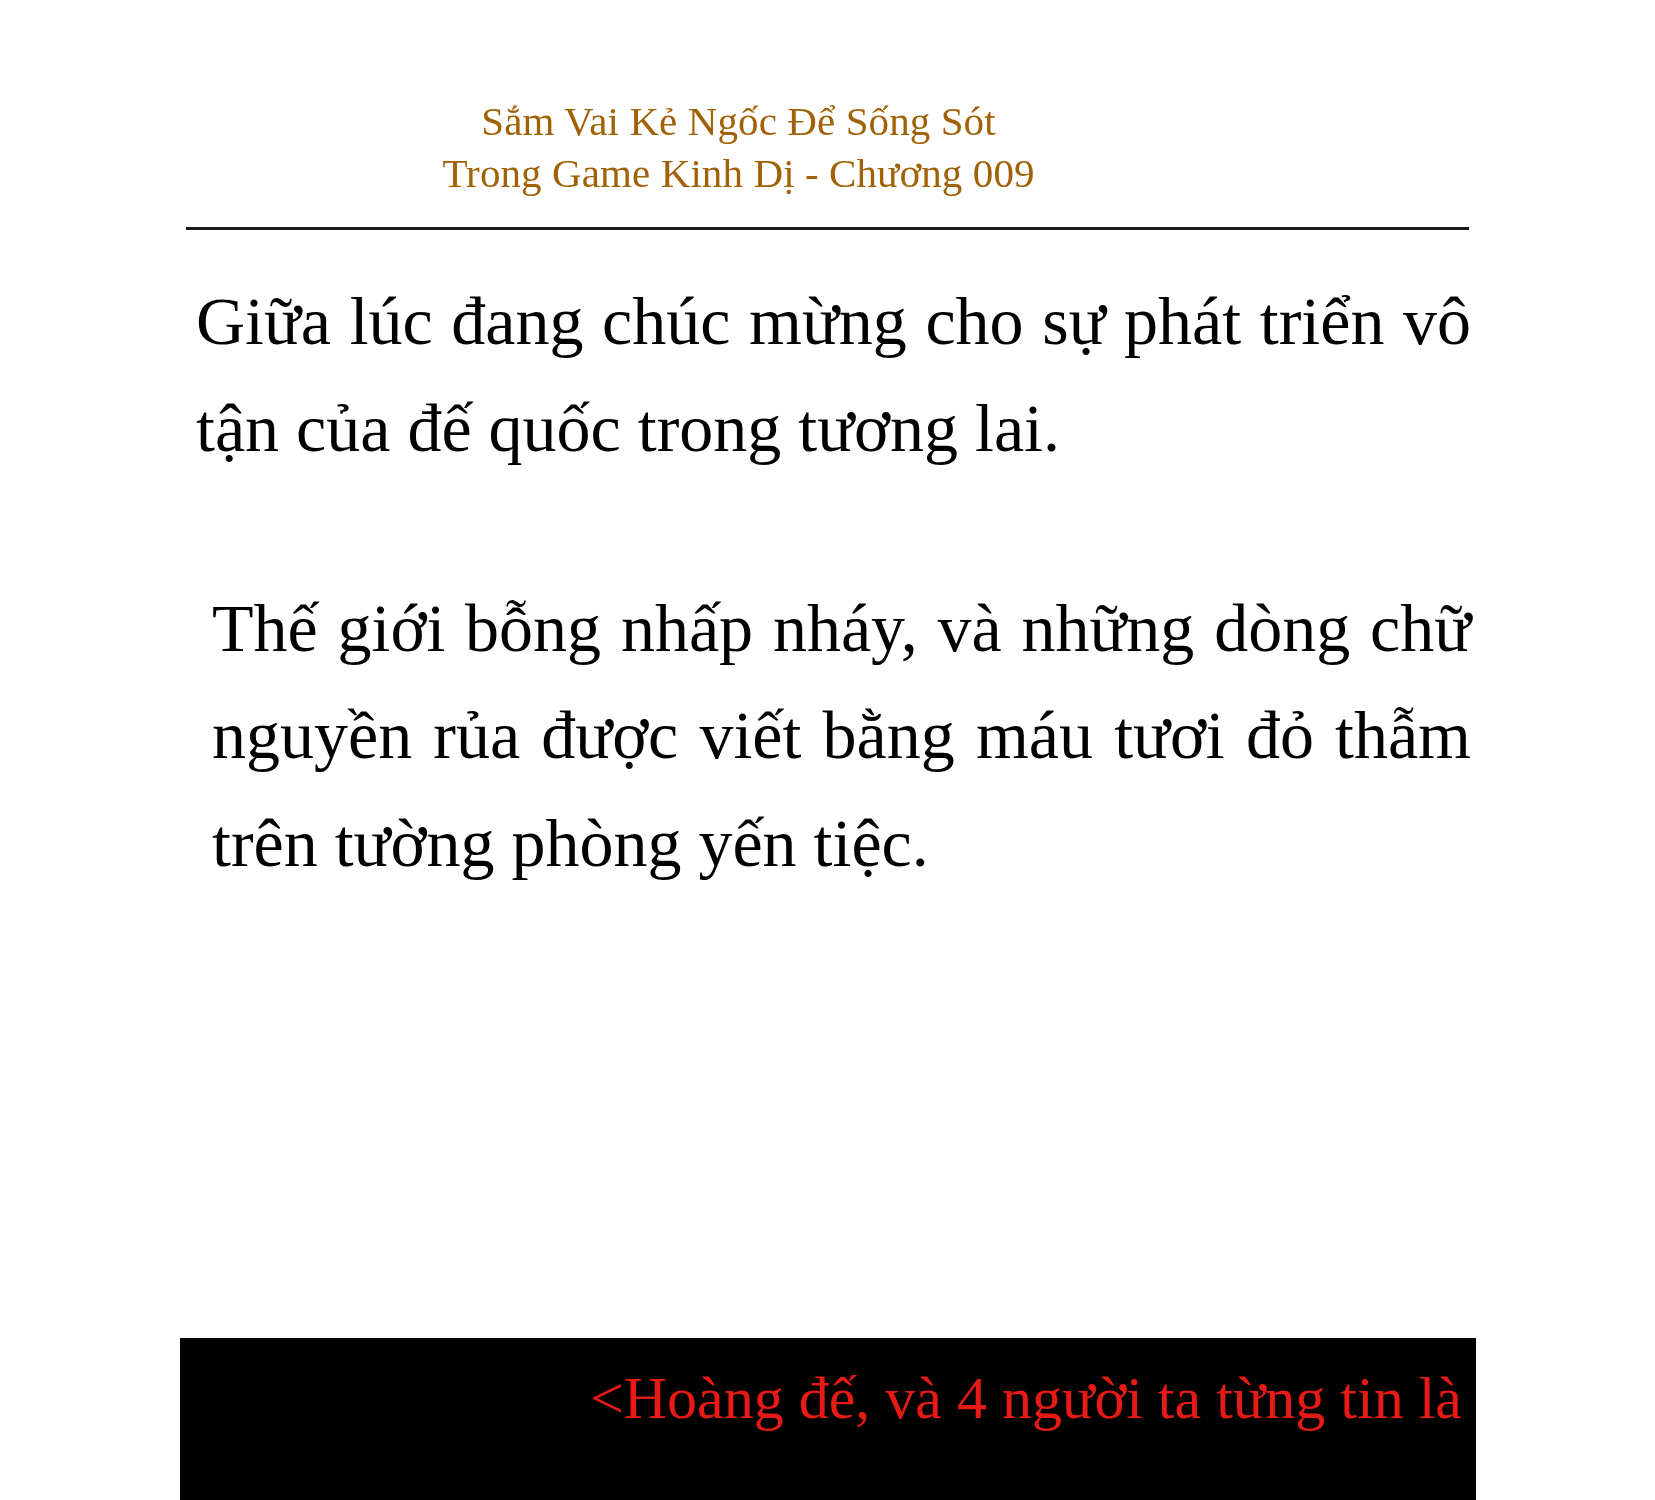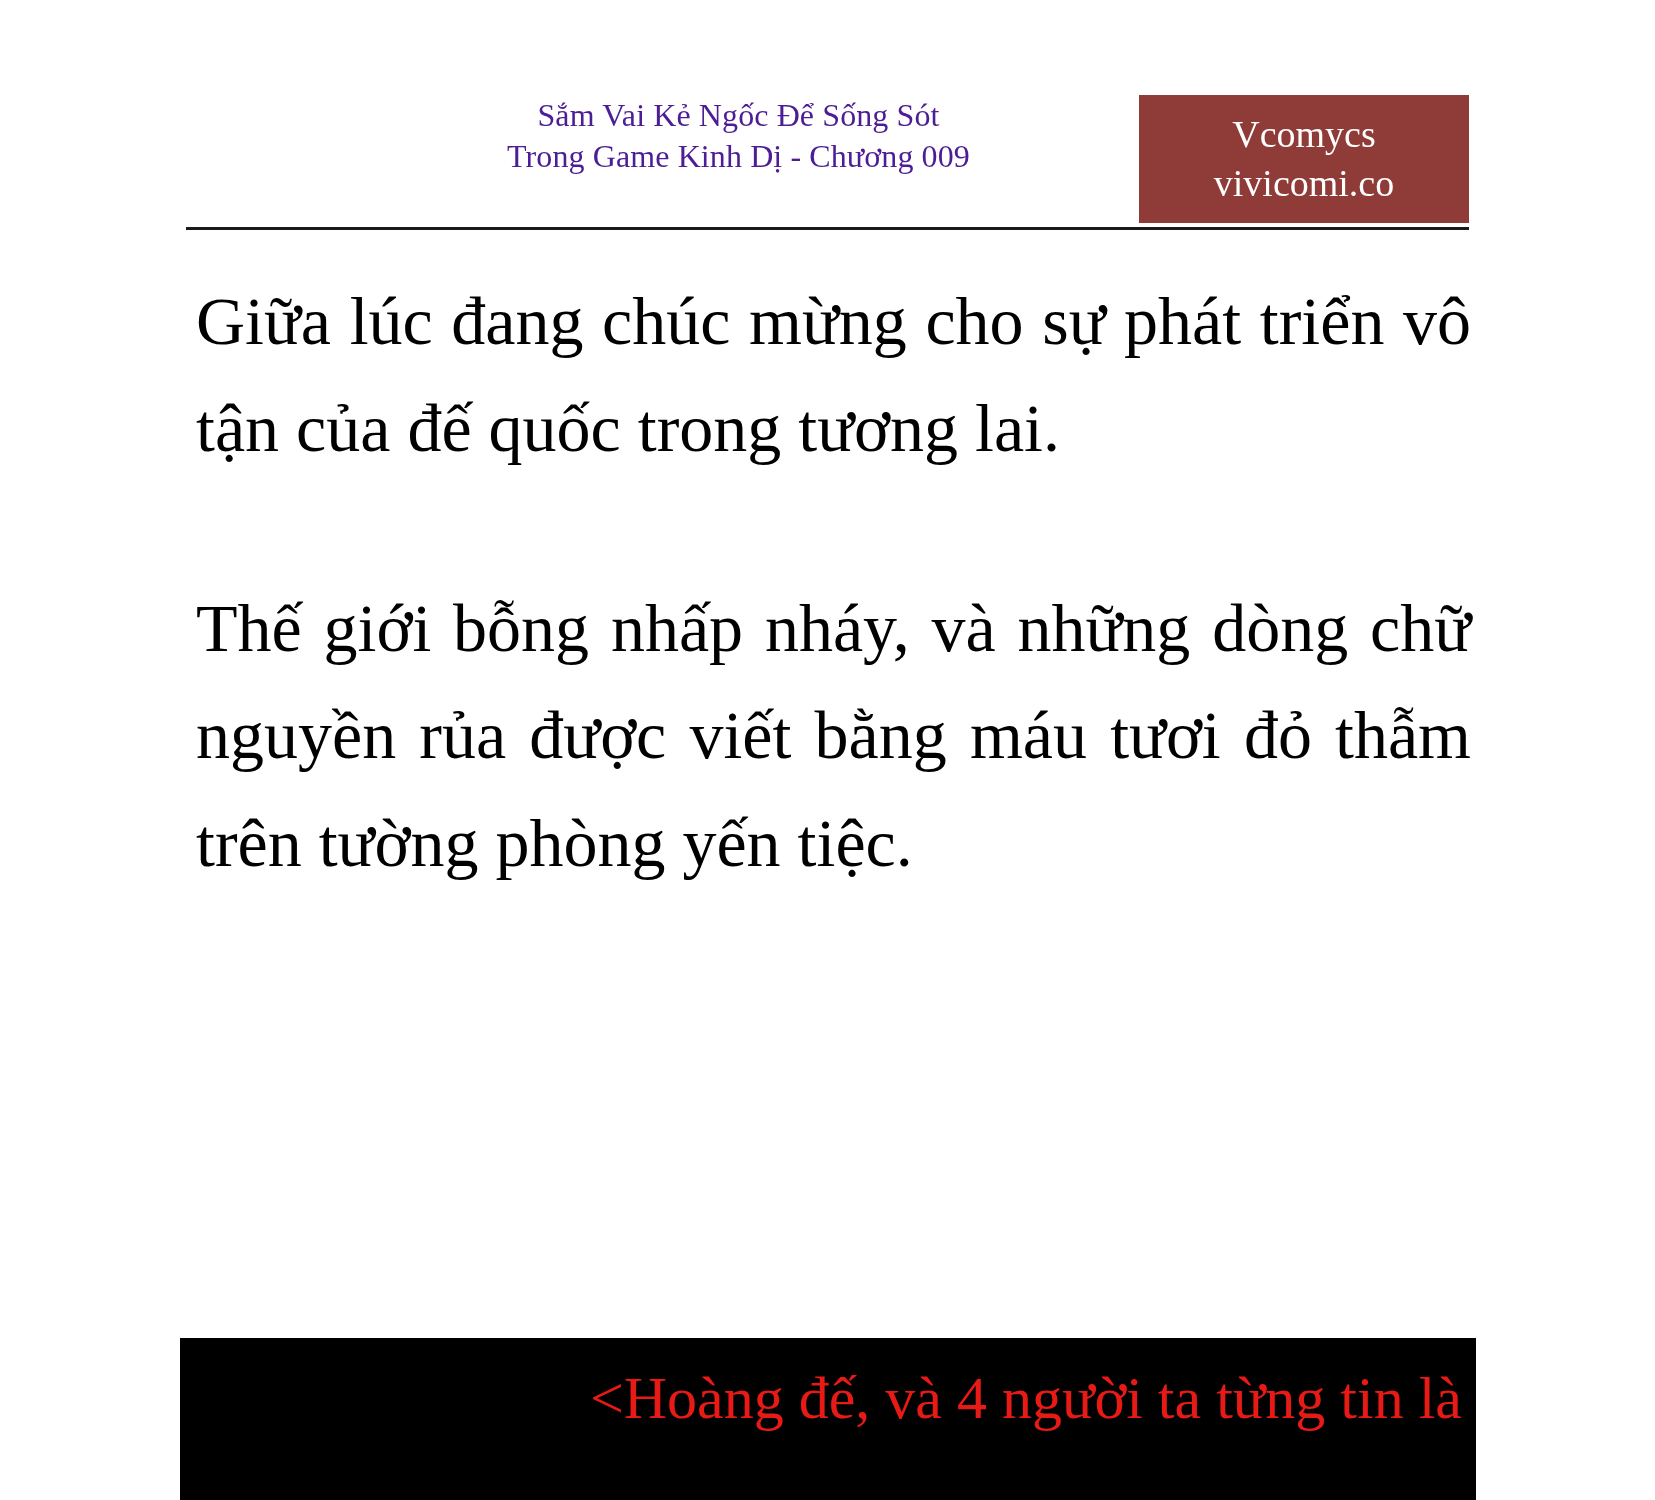--- a/index.html
+++ b/index.html
@@ -33,23 +33,23 @@
     border-bottom: 3px solid #1a1a1a;
     box-sizing: border-box;
   }
 
   .header-title {
     position: absolute;
     left: 0;
     top: 0;
     width: 1105px;
     text-align: center;
-    font-size: 32px;
+    font-size: 41px;
     line-height: 1.28;
-    color: #4c1d95;
+    color: #a16207;
     letter-spacing: 0.1px;
   }
   .header-title .line {
     display: block;
     white-space: nowrap;
   }
 
   .watermark {
     position: absolute;
     right: 0;
@@ -82,20 +82,21 @@
     font-size: 68px;
     line-height: 1.58;
     text-align: justify;
     text-justify: inter-word;
     color: #000000;
     margin: 0 0 92px 0;
     hyphens: none;
   }
   .para:last-child {
     margin-bottom: 0;
+    margin-left: 16px;
   }
   
 
   
   .banner {
     position: absolute;
     left: 180px;
     top: 1338px;
     width: 1296px;
     height: 162px;
@@ -117,24 +118,20 @@
 </head>
 <body>
 
 <div class="page">
 
   <div class="header">
     <div class="header-title">
       <span class="line">Sắm Vai Kẻ Ngốc Để Sống Sót</span>
       <span class="line">Trong Game Kinh Dị - Chương 009</span>
     </div>
-    <div class="watermark">
-      <span class="wm-line">Vcomycs</span>
-      <span class="wm-line">vivicomi.co</span>
-    </div>
   </div>
 
   <div class="content">
     <p class="para">Giữa lúc đang chúc mừng cho sự phát triển vô tận của đế quốc trong tương lai.</p>
     <p class="para">Thế giới bỗng nhấp nháy, và những dòng chữ nguyền rủa được viết bằng máu tươi đỏ thẫm trên tường phòng yến tiệc.</p>
   </div>
 
   <div class="banner">
     <div class="banner-text">&lt;Hoàng đế, và 4 người ta từng tin là</div>
   </div>

